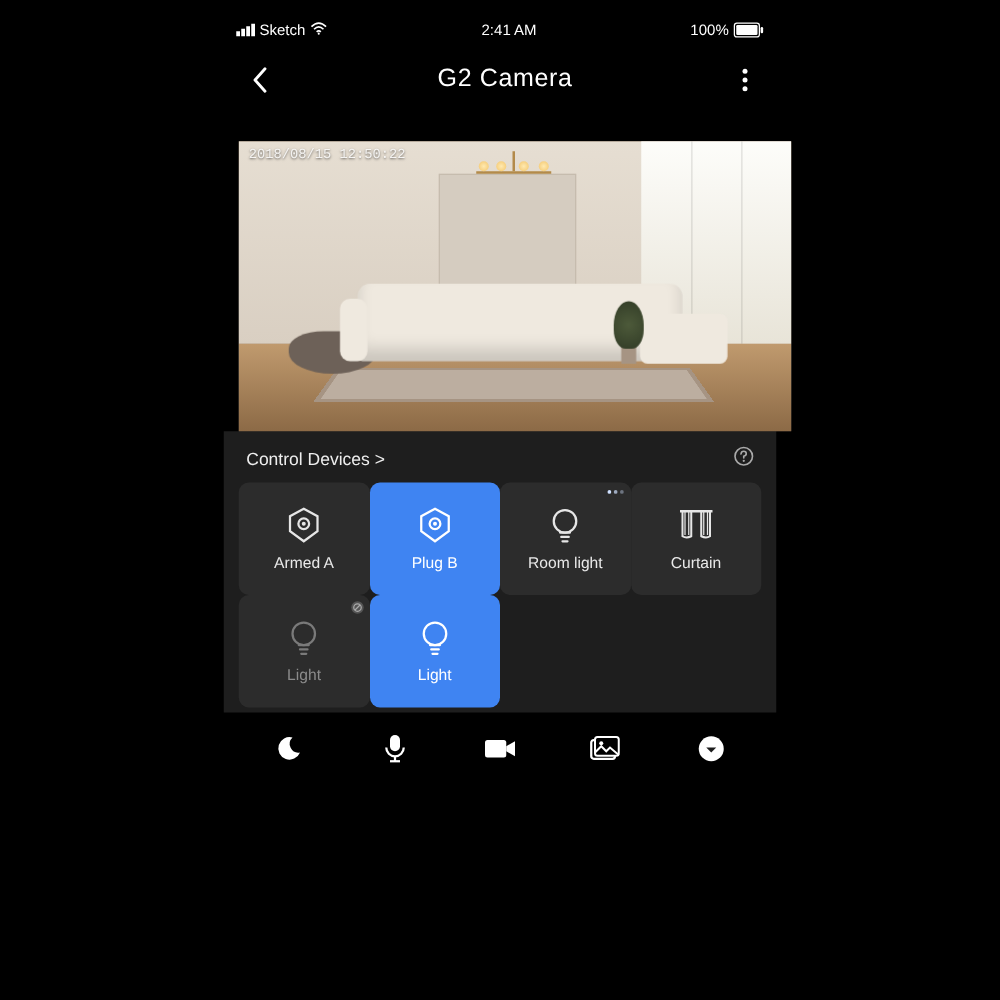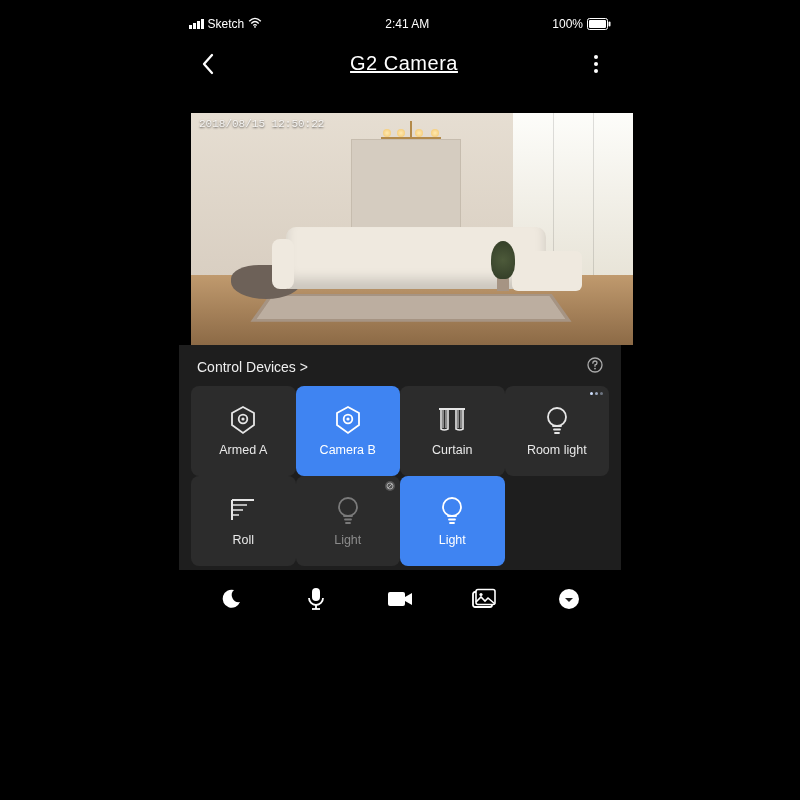--- a/index.html
+++ b/index.html
@@ -23,21 +23,21 @@
   .b1{height:4px}.b2{height:6px}.b3{height:8px}.b4{height:10px}
   .wifi { width:14px; height:10px; }
   .battery {
     display:inline-flex; align-items:center;
   }
   .battery svg { display:block; }
   .nav {
     display:flex; align-items:center; justify-content:space-between;
     padding: 18px 22px 8px 22px;
   }
-  .nav-title { font-size: 20px; font-weight: 400; letter-spacing: .5px; text-decoration: underline; }
+  .nav-title { font-size: 20px; font-weight: 400; letter-spacing: .5px; }
   .back-chevron svg, .kebab svg { display:block; }
 
   .toolbar {
     display:flex; align-items:center; padding: 12px 22px 6px 22px;
     font-size: 13px; color: #fff;
   }
   .toolbar .spacer { flex:1; }
   .tb-item { margin-left: 28px; display:flex; align-items:center; }
 
   .feed {
@@ -214,61 +214,49 @@
           <div class="lbl">Armed A</div>
         </div>
         <div class="tile active">
           <div class="ico">
             <svg width="30" height="30" viewBox="0 0 30 30">
       <path d="M15 2 L26 8 V20 L15 28 L4 20 V8 Z" stroke="#fff" stroke-width="1.8" fill="none"></path>
       <circle cx="15" cy="14" r="4.3" stroke="#fff" stroke-width="1.8" fill="none"></circle>
       <circle cx="15" cy="14" r="1.6" fill="#fff"></circle>
             </svg>
           </div>
-          <div class="lbl">Camera B</div>
+          <div class="lbl">Plug B</div>
+        </div>
+        <div class="tile">
+          <div class="ico">
+            <svg width="26" height="30" viewBox="0 0 26 30">
+      <circle cx="13" cy="12" r="9" stroke="#e6e6e6" stroke-width="1.8" fill="none"></circle>
+      <path d="M9 21 h8 M10 24.5 h6 M11 28 h4" stroke="#e6e6e6" stroke-width="1.8" stroke-linecap="round"></path>
+            </svg>
+          </div>
+          <div class="lbl">Room light</div>
+          <div class="dots3">
+            <span></span>
+            <span></span>
+            <span></span>
+          </div>
         </div>
         <div class="tile">
           <div class="ico">
             <svg width="30" height="28" viewBox="0 0 30 28">
       <line x1="2" y1="3" x2="28" y2="3" stroke="#e6e6e6" stroke-width="2"></line>
       <path d="M4 3 V23 Q7 25 11 23 V3 M26 3 V23 Q23 25 19 23 V3" stroke="#e6e6e6" stroke-width="1.6" fill="none"></path>
       <line x1="6" y1="3" x2="6" y2="22" stroke="#e6e6e6" stroke-width="1"></line>
       <line x1="9" y1="3" x2="9" y2="22" stroke="#e6e6e6" stroke-width="1"></line>
       <line x1="21" y1="3" x2="21" y2="22" stroke="#e6e6e6" stroke-width="1"></line>
       <line x1="24" y1="3" x2="24" y2="22" stroke="#e6e6e6" stroke-width="1"></line>
             </svg>
           </div>
           <div class="lbl">Curtain</div>
         </div>
-        <div class="tile">
-          <div class="ico">
-            <svg width="26" height="30" viewBox="0 0 26 30">
-      <circle cx="13" cy="12" r="9" stroke="#e6e6e6" stroke-width="1.8" fill="none"></circle>
-      <path d="M9 21 h8 M10 24.5 h6 M11 28 h4" stroke="#e6e6e6" stroke-width="1.8" stroke-linecap="round"></path>
-            </svg>
-          </div>
-          <div class="lbl">Room light</div>
-          <div class="dots3">
-            <span></span>
-            <span></span>
-            <span></span>
-          </div>
-        </div>
-        <div class="tile">
-          <div class="ico">
-            <svg width="28" height="28" viewBox="0 0 28 28">
-      <line x1="3" y1="4" x2="25" y2="4" stroke="#e6e6e6" stroke-width="2"></line>
-      <line x1="3" y1="4" x2="3" y2="24" stroke="#e6e6e6" stroke-width="2"></line>
-      <line x1="3" y1="9" x2="18" y2="9" stroke="#e6e6e6" stroke-width="1.5"></line>
-      <line x1="3" y1="14" x2="14" y2="14" stroke="#e6e6e6" stroke-width="1.5"></line>
-      <line x1="3" y1="19" x2="10" y2="19" stroke="#e6e6e6" stroke-width="1.5"></line>
-            </svg>
-          </div>
-          <div class="lbl">Roll</div>
-        </div>
         <div class="tile dim">
           <div class="ico">
             <svg width="26" height="30" viewBox="0 0 26 30">
       <circle cx="13" cy="12" r="9" stroke="#7a7a7a" stroke-width="1.8" fill="none"></circle>
       <path d="M9 21 h8 M10 24.5 h6 M11 28 h4" stroke="#7a7a7a" stroke-width="1.8" stroke-linecap="round"></path>
             </svg>
           </div>
           <div class="lbl">Light</div>
           <div class="corner">
             <svg width="8" height="8" viewBox="0 0 8 8">

